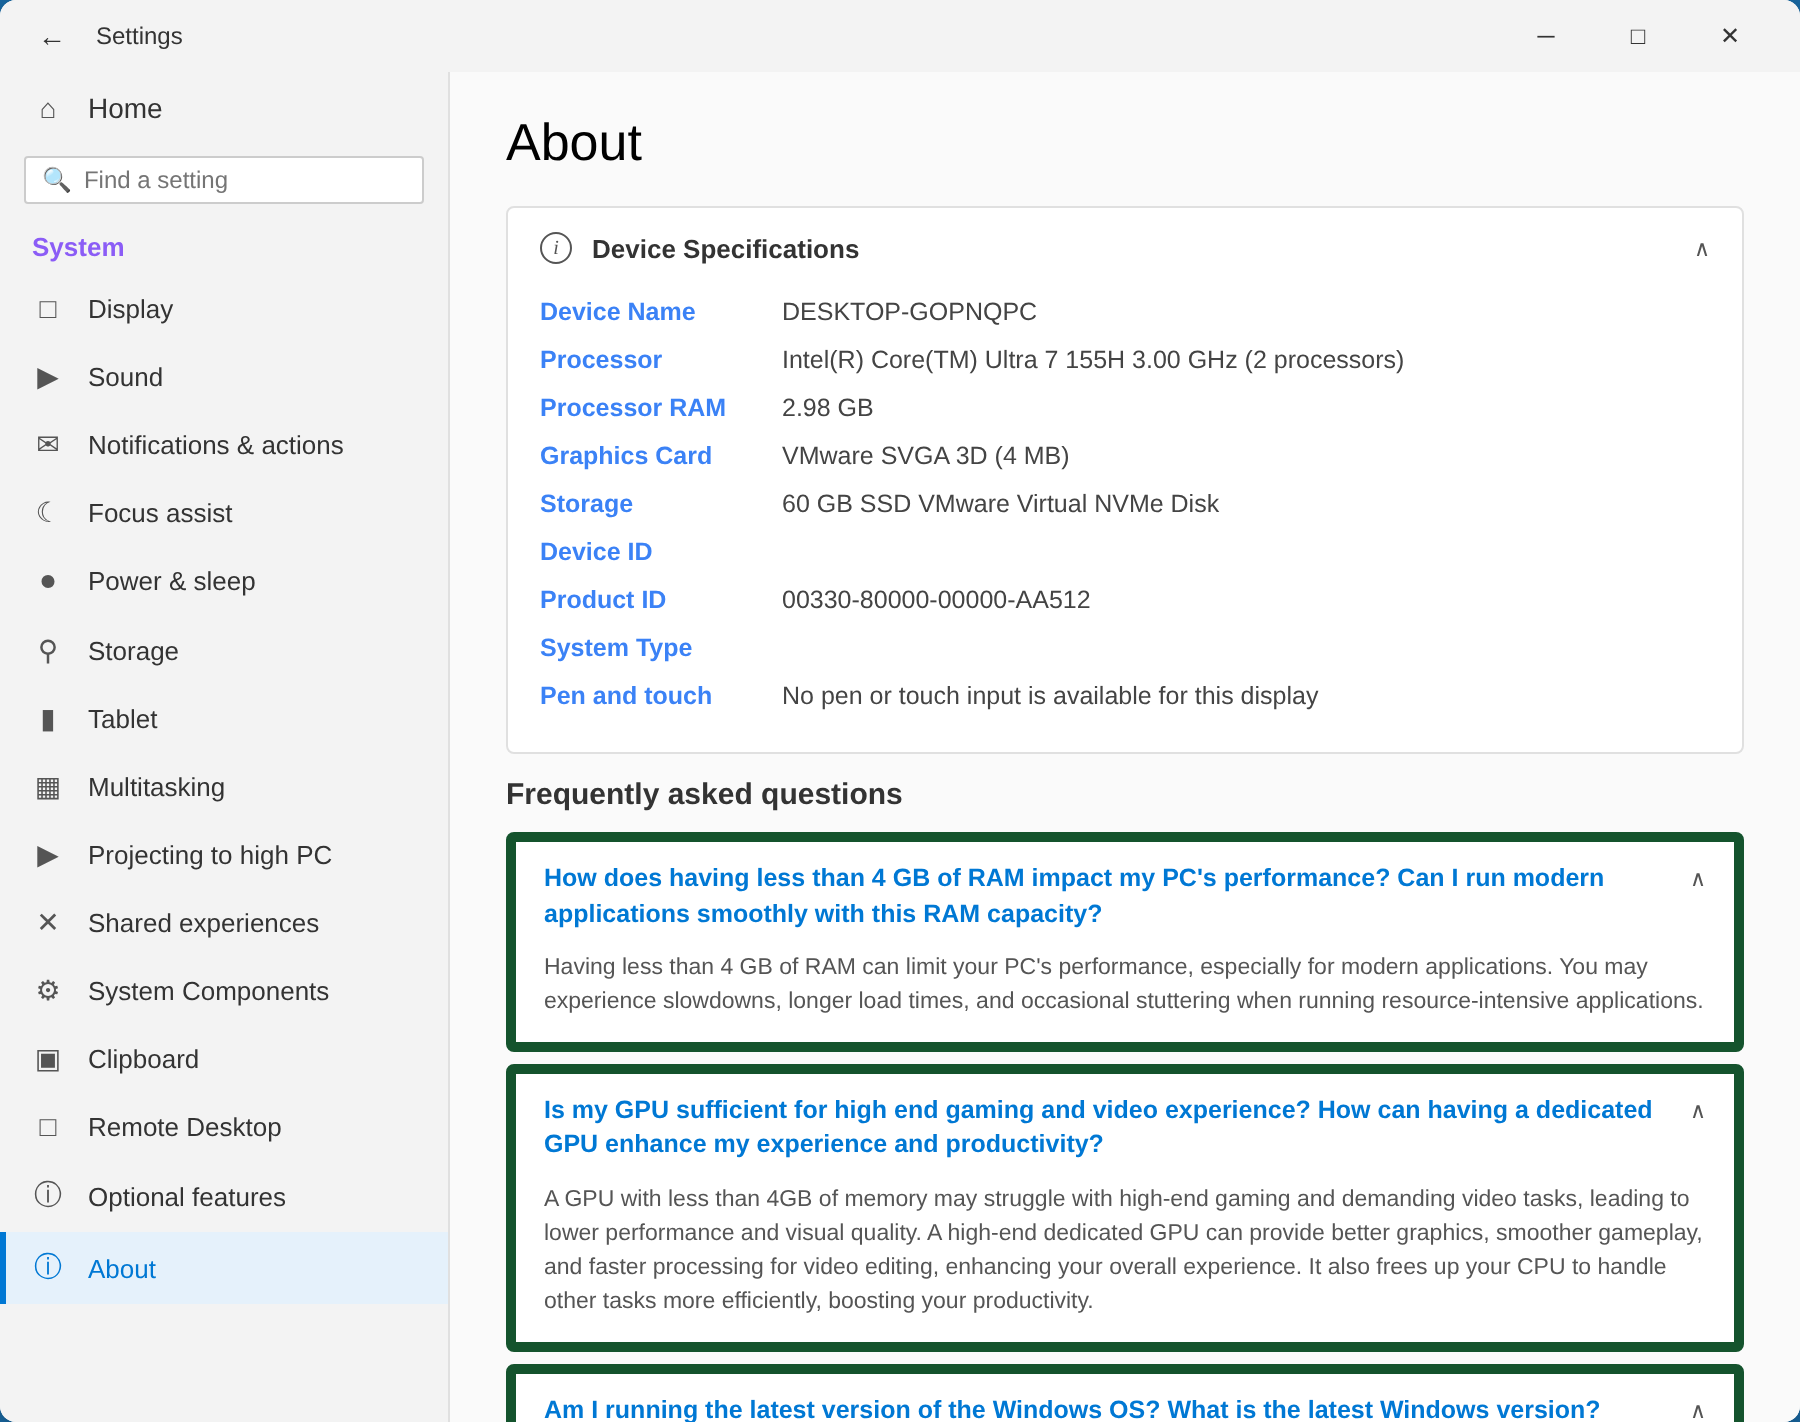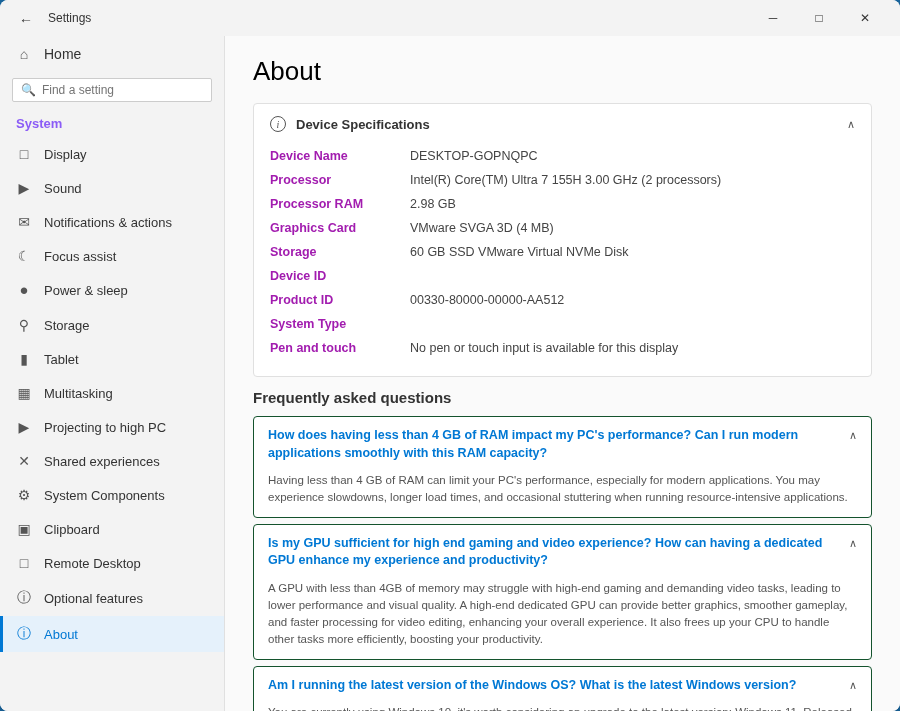--- a/index.html
+++ b/index.html
@@ -184,38 +184,38 @@
     }
     .spec-table {
       width: 100%;
     }
     .spec-row {
       display: flex;
       padding: 5px 0;
       font-size: 12.5px;
     }
     .spec-label {
-      width: 140px;
+      width: 121px;
       font-weight: 600;
-      color: #a21caf;
+      color: #3b82f6;
       flex-shrink: 0;
     }
     .spec-value {
       color: #444;
       flex: 1;
     }
     
     .faq-section-title {
       font-size: 15px;
       font-weight: 600;
       color: #333;
       margin-bottom: 10px;
     }
     .faq-item {
-      border: 1px solid #14532d;
+      border: 5px solid #14532d;
       border-radius: 4px;
       margin-bottom: 6px;
       background: white;
     }
     .faq-header {
       display: flex;
       align-items: flex-start;
       justify-content: space-between;
       padding: 10px 14px;
       cursor: pointer;

